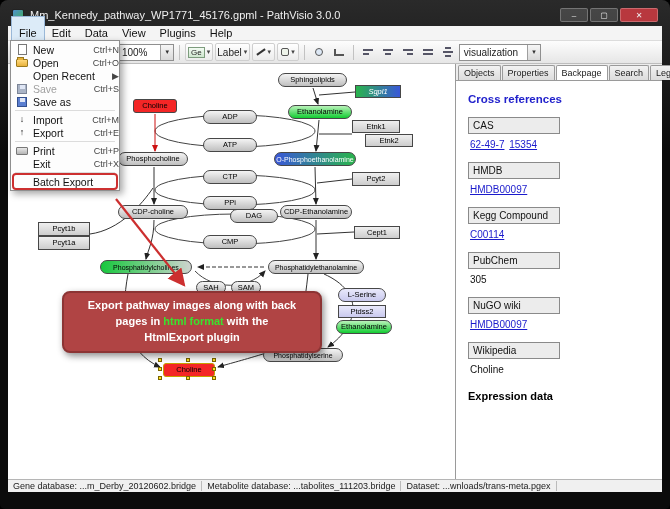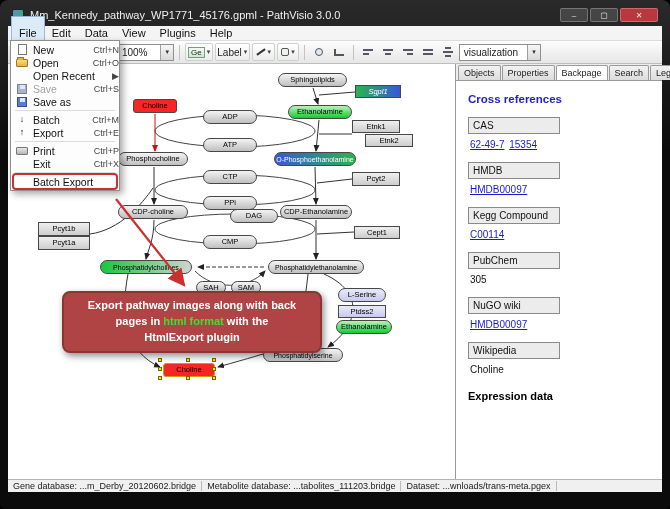--- a/index.html
+++ b/index.html
@@ -368,21 +368,21 @@
     <div class="fm-item">
       <span class="fm-icon">
           <span class="ic floppy"></span>
         </span>
       <span>Save as</span>
       <span class="fm-shortcut"></span>
     </div>
     <div class="fm-sep"></div>
     <div class="fm-item">
       <span class="fm-icon fm-glyph">↓</span>
-      <span>Batch</span>
+      <span>Import</span>
       <span class="fm-shortcut">Ctrl+M</span>
     </div>
     <div class="fm-item">
       <span class="fm-icon fm-glyph">↑</span>
       <span>Export</span>
       <span class="fm-shortcut">Ctrl+E</span>
     </div>
     <div class="fm-sep"></div>
     <div class="fm-item">
       <span class="fm-icon">

